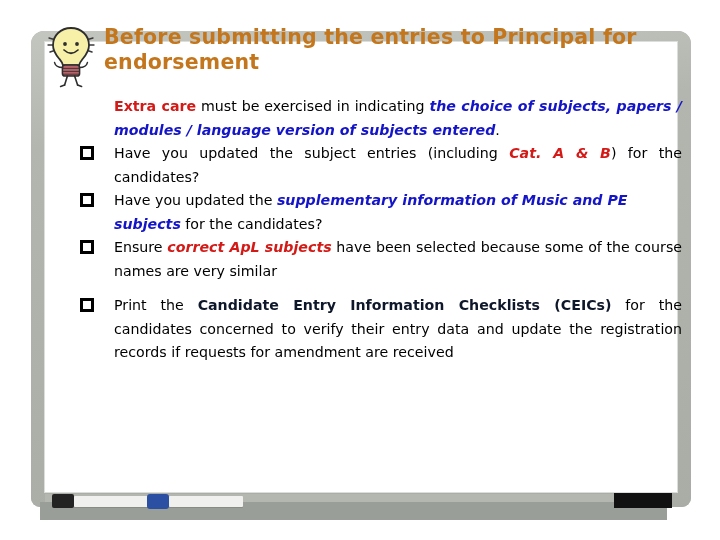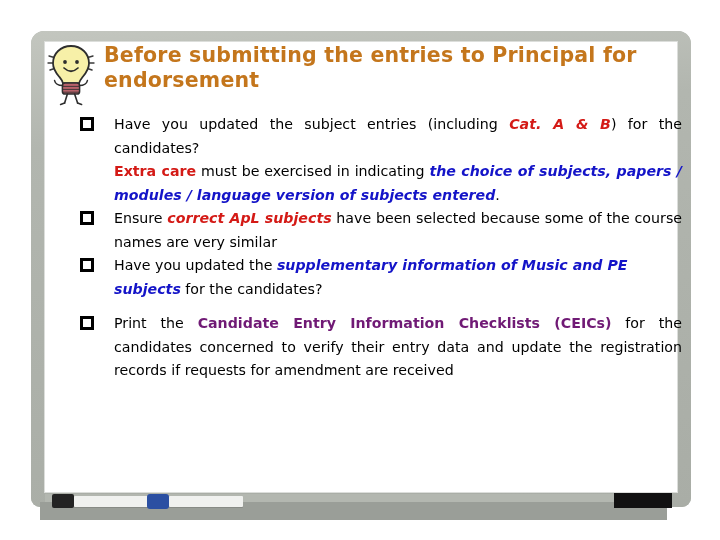--- a/index.html
+++ b/index.html
@@ -102,21 +102,21 @@
     position: absolute;
     left: 614px; top: 493px;
     width: 58px; height: 15px;
     background: #111111;
   }
 
   
   #content {
     position: absolute;
     left: 44px;
-    top: 43px;
+    top: 25px;
     width: 640px;
     height: 430px;
   }
 
   #title-row {
     position: absolute;
     left: 0;
     top: 0;
     width: 620px;
     display: flex;
@@ -180,21 +180,21 @@
     line-height: 23.5px;
     text-align: justify;
     text-justify: inter-word;
     width: 568px;
   }
   .itext.nojust { text-align: left; }
 
   .red   { color: #d41a16; font-weight: bold; font-style: italic; }
   .redni { color: #d41a16; font-weight: bold; }
   .blue  { color: #1414c8; font-weight: bold; font-style: italic; }
-  .blueni{ color: #701a75; font-weight: bold; }
+  .blueni{ color: #0f172a; font-weight: bold; }
   .gap-md { height: 11px; }
   .gap-lg { height: 13px; }
 </style>
 </head>
 <body>
 
 <div id="slide">
 
   <div id="board-frame">
     <div id="board-frame-inner-shade"></div>
@@ -247,36 +247,36 @@
           <path d="M22.6 62 L18.6 63.4" fill="none" stroke="#2e2e2e" stroke-width="1.6" stroke-linecap="round"></path>
           <path d="M35.6 62 L39.6 63.4" fill="none" stroke="#2e2e2e" stroke-width="1.6" stroke-linecap="round"></path>
         </svg>
       </div>
       <div id="title-text">Before submitting the entries to Principal for endorsement</div>
     </div>
 
     <div id="checklist">
 
       <div class="item">
+        <span class="itext"><span class="redni">Extra care</span> must be exercised in indicating <span class="blue">the choice of subjects, papers / modules / language version of subjects entered</span>.</span>
+      </div>
+
+      <div class="item">
         <span class="cbox" style="top:4px;"></span>
         <span class="itext">Have you updated the subject entries (including <span class="red">Cat. A &amp; B</span>) for the candidates?</span>
       </div>
 
       <div class="item">
-        <span class="itext"><span class="redni">Extra care</span> must be exercised in indicating <span class="blue">the choice of subjects, papers / modules / language version of subjects entered</span>.</span>
+        <span class="cbox" style="top:4px;"></span>
+        <span class="itext nojust">Have you updated the <span class="blue">supplementary information of Music and PE subjects</span> for the candidates?</span>
       </div>
 
       <div class="item">
         <span class="cbox" style="top:4px;"></span>
         <span class="itext">Ensure <span class="red">correct ApL subjects</span> have been selected because some of the course names are very similar</span>
-      </div>
-
-      <div class="item">
-        <span class="cbox" style="top:4px;"></span>
-        <span class="itext nojust">Have you updated the <span class="blue">supplementary information of Music and PE subjects</span> for the candidates?</span>
       </div>
 
       <div class="gap-md"></div>
 
       <div class="item">
         <span class="cbox" style="top:4px;"></span>
         <span class="itext">Print the <span class="blueni">Candidate Entry Information Checklists (CEICs)</span> for the candidates concerned to verify their entry data and update the registration records if requests for amendment are received</span>
       </div>
 
       <div class="gap-lg"></div>

